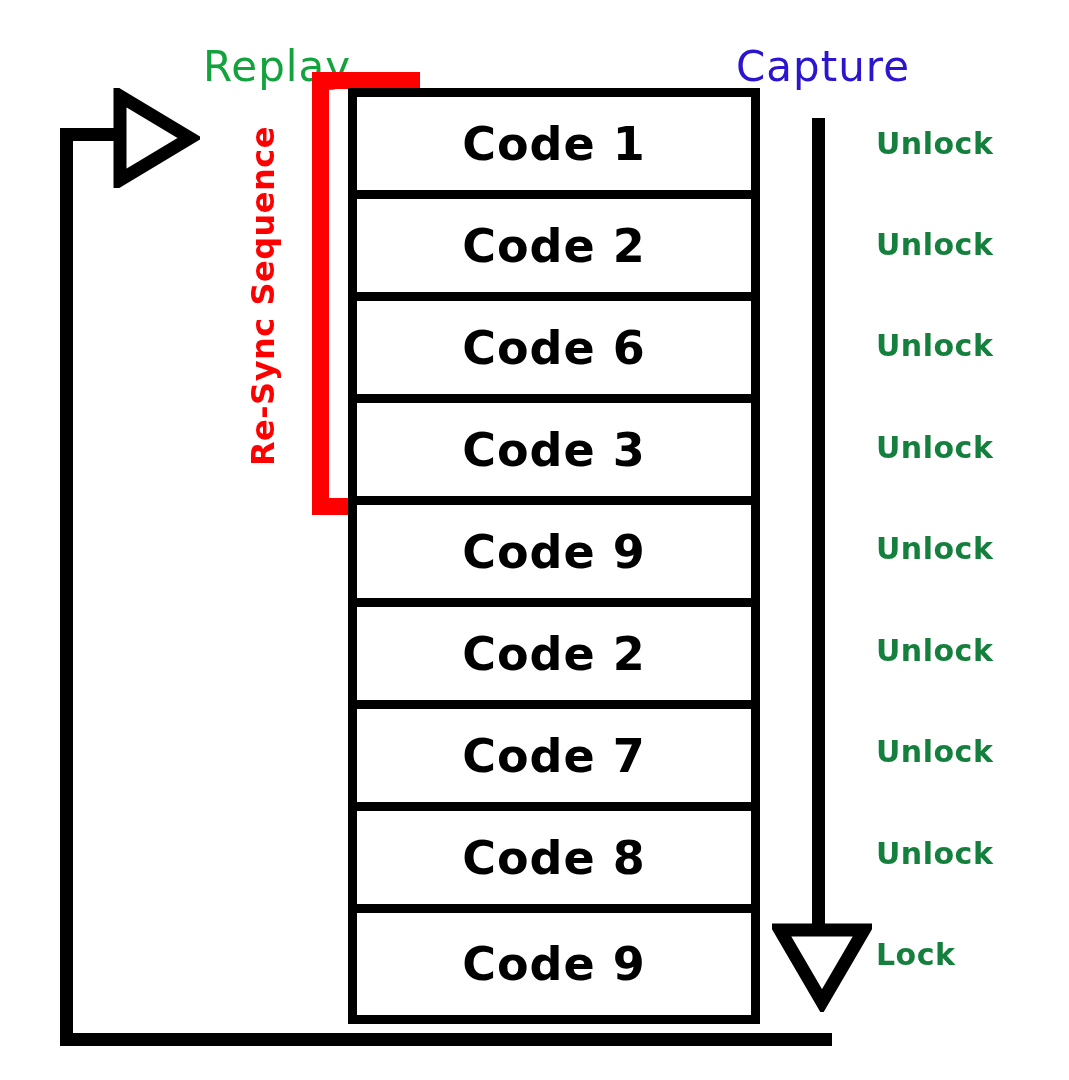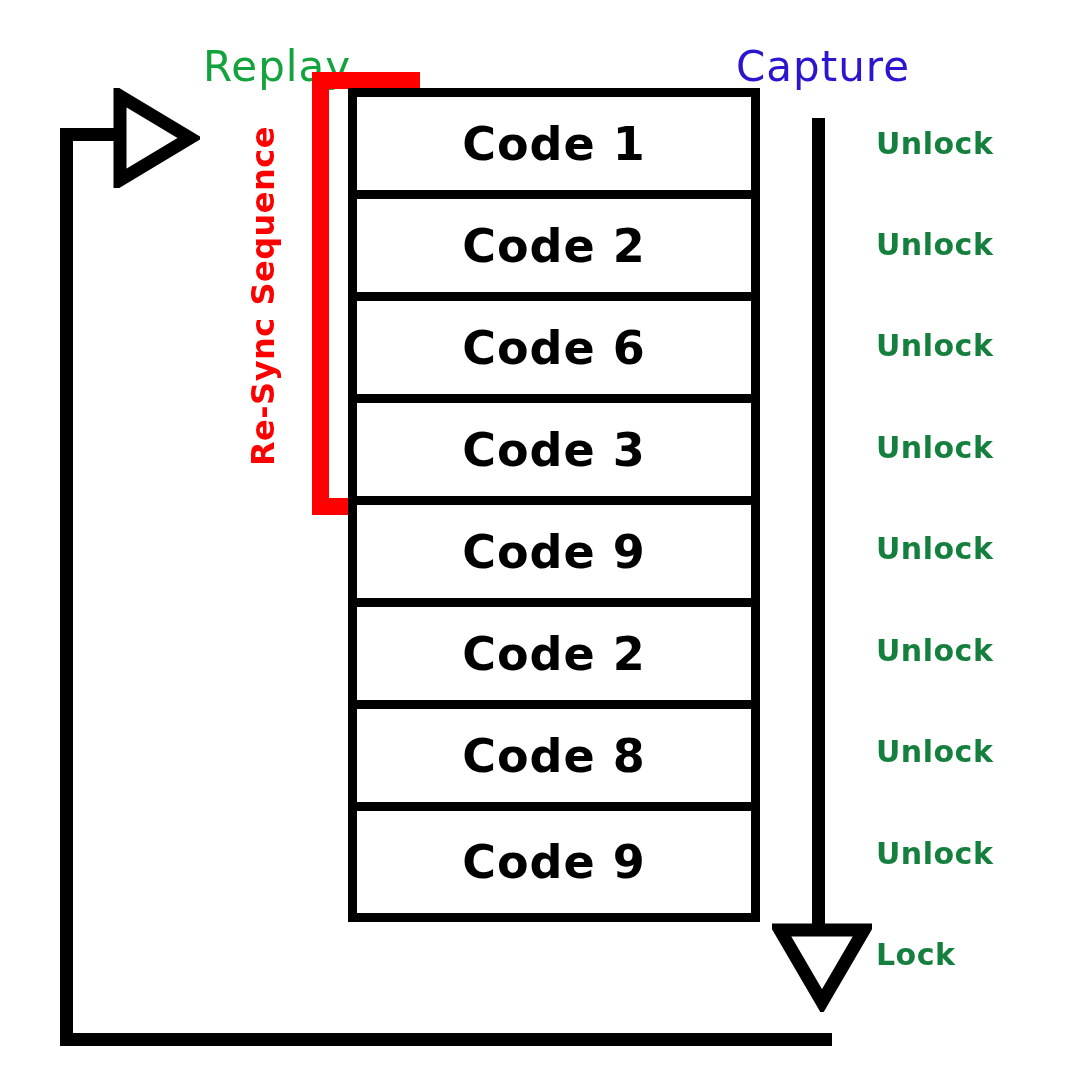--- a/index.html
+++ b/index.html
@@ -157,20 +157,23 @@
     <div class="code-row">
       <span class="code-label">Code 3</span>
     </div>
     <div class="code-row">
       <span class="code-label">Code 9</span>
     </div>
     <div class="code-row">
       <span class="code-label">Code 2</span>
     </div>
     <div class="code-row">
+      <span class="code-label">Code 7</span>
+    </div>
+    <div class="code-row">
       <span class="code-label">Code 8</span>
     </div>
     <div class="code-row">
       <span class="code-label">Code 9</span>
     </div>
   </div>
 
   <div class="status-label" style="top:126px">Unlock</div>
   <div class="status-label" style="top:227px">Unlock</div>
   <div class="status-label" style="top:328px">Unlock</div>

